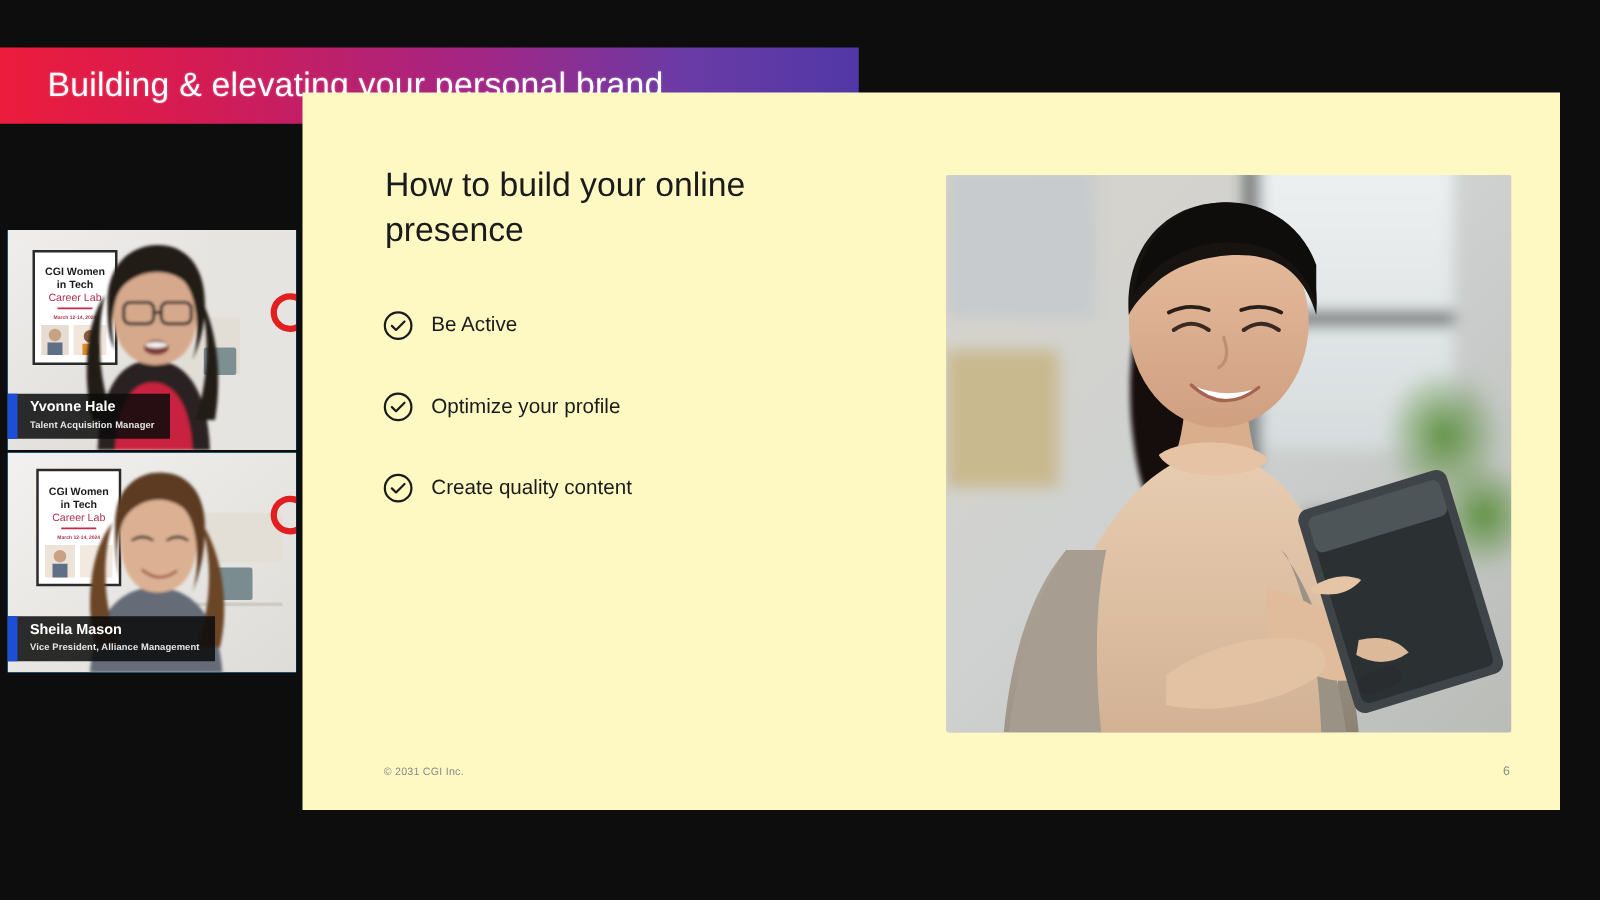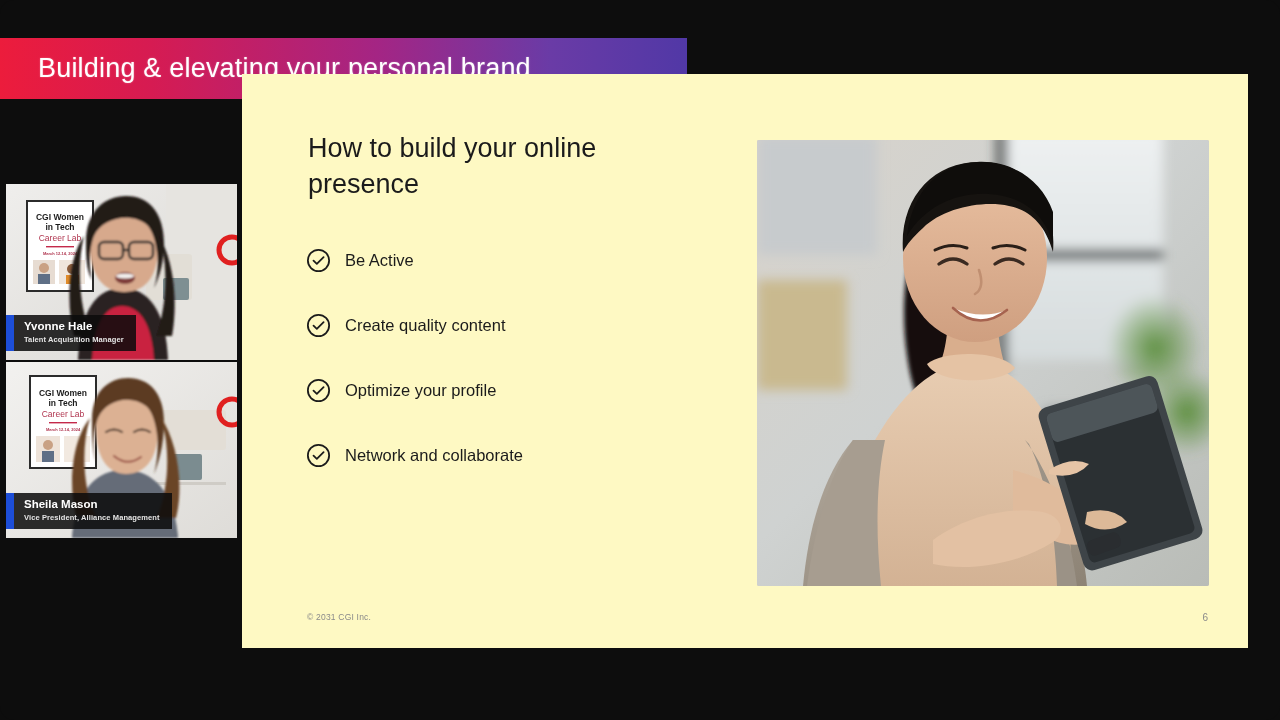--- a/index.html
+++ b/index.html
@@ -122,42 +122,33 @@
           <span class="bullet-label">Be Active</span>
         </div>
 
         <div class="bullet">
           <span class="check-icon">
             <svg viewBox="0 0 24 24" width="25" height="25">
               <circle cx="12" cy="12" r="10.2" fill="none" stroke="#1b1b1b" stroke-width="1.7"></circle>
               <path d="M7.2 12.2 L10.4 15.3 L16.9 8.8" fill="none" stroke="#1b1b1b" stroke-width="1.7" stroke-linecap="round" stroke-linejoin="round"></path>
             </svg>
           </span>
-          <span class="bullet-label">Create quality content</span>
+          <span class="bullet-label">Optimize your profile</span>
         </div>
 
         <div class="bullet">
           <span class="check-icon">
             <svg viewBox="0 0 24 24" width="25" height="25">
               <circle cx="12" cy="12" r="10.2" fill="none" stroke="#1b1b1b" stroke-width="1.7"></circle>
               <path d="M7.2 12.2 L10.4 15.3 L16.9 8.8" fill="none" stroke="#1b1b1b" stroke-width="1.7" stroke-linecap="round" stroke-linejoin="round"></path>
             </svg>
           </span>
-          <span class="bullet-label">Optimize your profile</span>
+          <span class="bullet-label">Create quality content</span>
         </div>
 
-        <div class="bullet">
-          <span class="check-icon">
-            <svg viewBox="0 0 24 24" width="25" height="25">
-              <circle cx="12" cy="12" r="10.2" fill="none" stroke="#1b1b1b" stroke-width="1.7"></circle>
-              <path d="M7.2 12.2 L10.4 15.3 L16.9 8.8" fill="none" stroke="#1b1b1b" stroke-width="1.7" stroke-linecap="round" stroke-linejoin="round"></path>
-            </svg>
-          </span>
-          <span class="bullet-label">Network and collaborate</span>
-        </div>
 
 
       </div>
 
       <div class="slide-photo">
         <svg viewBox="0 0 452 446" preserveAspectRatio="xMidYMid slice">
           <defs>
             <linearGradient id="bgRoom" x1="0" y1="0" x2="1" y2="1">
               <stop offset="0%" stop-color="#d8d3cb"></stop>
               <stop offset="45%" stop-color="#cfd2d1"></stop>

